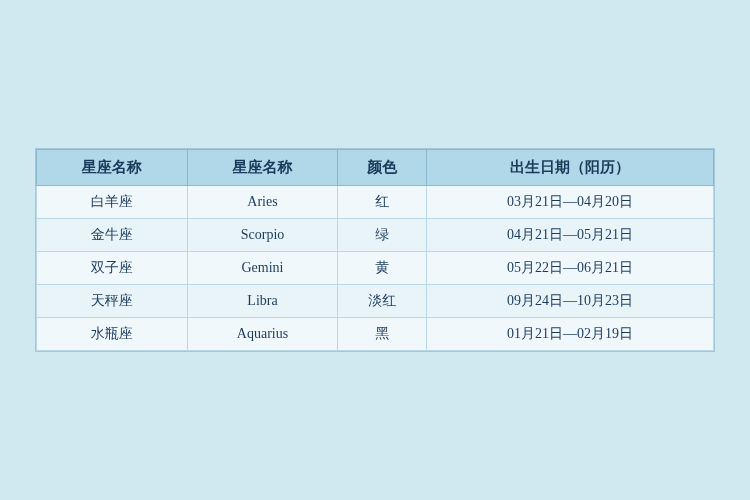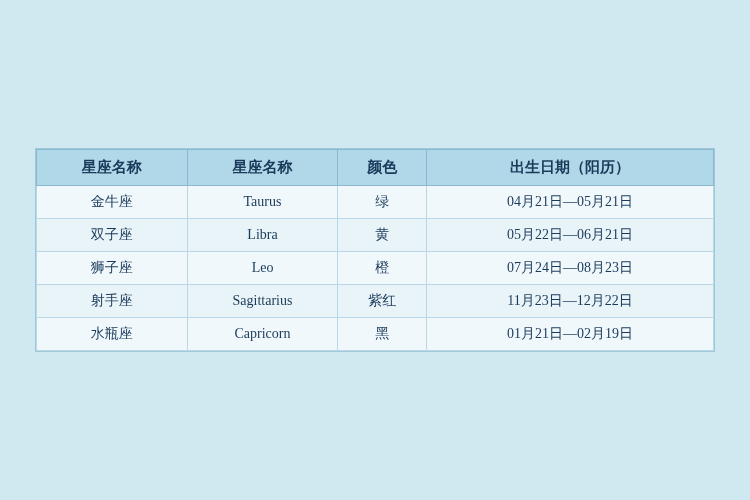--- a/index.html
+++ b/index.html
@@ -59,45 +59,45 @@
   <table>
     <thead>
       <tr>
         <th>星座名称</th>
         <th>星座名称</th>
         <th>颜色</th>
         <th>出生日期（阳历）</th>
       </tr>
     </thead>
     <tbody id="table-body">
+    <tr>
+          <td>白羊座</td>
+          <td>Aries</td>
+          <td>红</td>
+          <td>03月21日—04月20日</td>
+        </tr>
         <tr>
           <td>金牛座</td>
-          <td>Taurus</td>
+          <td>Scorpio</td>
           <td>绿</td>
           <td>04月21日—05月21日</td>
         </tr>
         <tr>
           <td>双子座</td>
-          <td>Libra</td>
+          <td>Gemini</td>
           <td>黄</td>
           <td>05月22日—06月21日</td>
         </tr>
         <tr>
-          <td>狮子座</td>
-          <td>Leo</td>
-          <td>橙</td>
-          <td>07月24日—08月23日</td>
-        </tr>
-        <tr>
-          <td>射手座</td>
-          <td>Sagittarius</td>
-          <td>紫红</td>
-          <td>11月23日—12月22日</td>
+          <td>天秤座</td>
+          <td>Libra</td>
+          <td>淡红</td>
+          <td>09月24日—10月23日</td>
         </tr>
         <tr>
           <td>水瓶座</td>
-          <td>Capricorn</td>
+          <td>Aquarius</td>
           <td>黑</td>
           <td>01月21日—02月19日</td>
         </tr>
       </tbody>
   </table>
 </div>
 
 </body></html>

